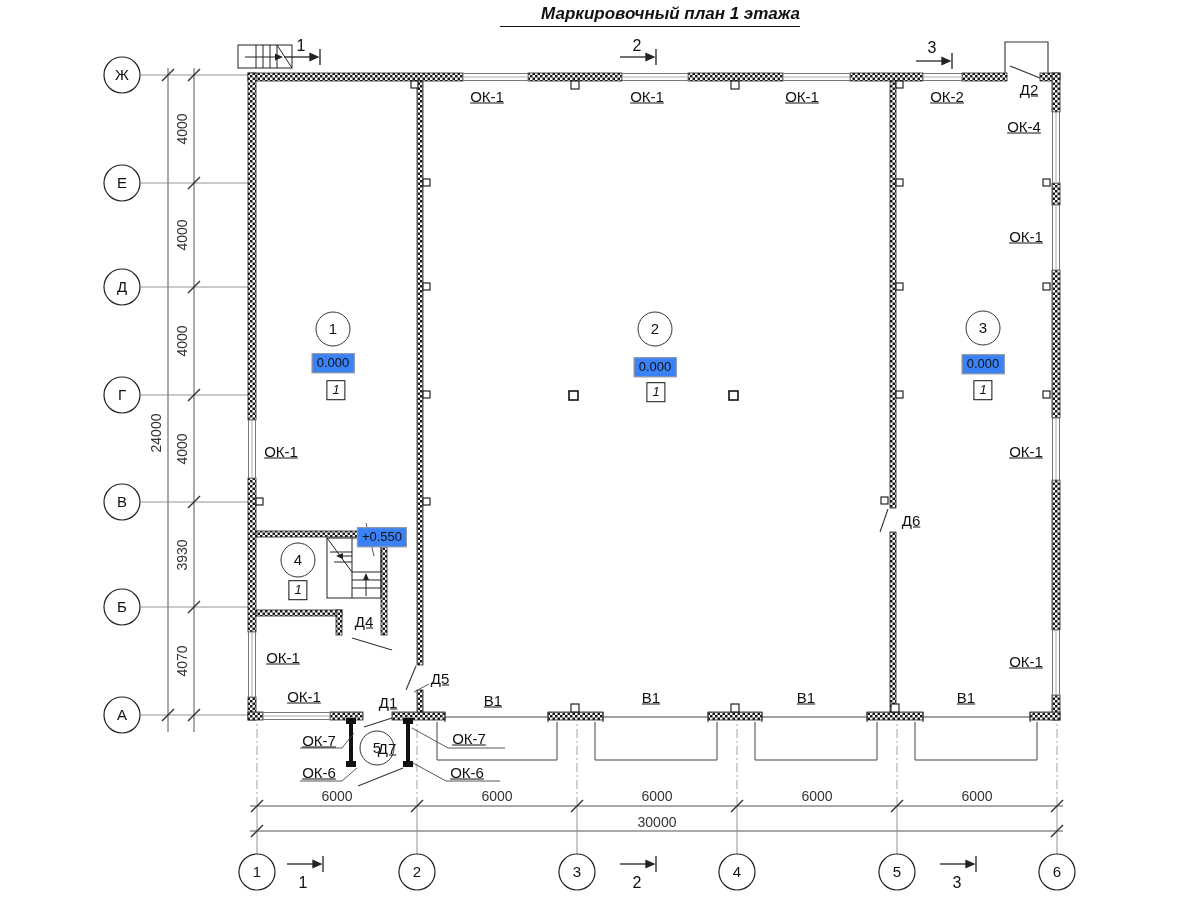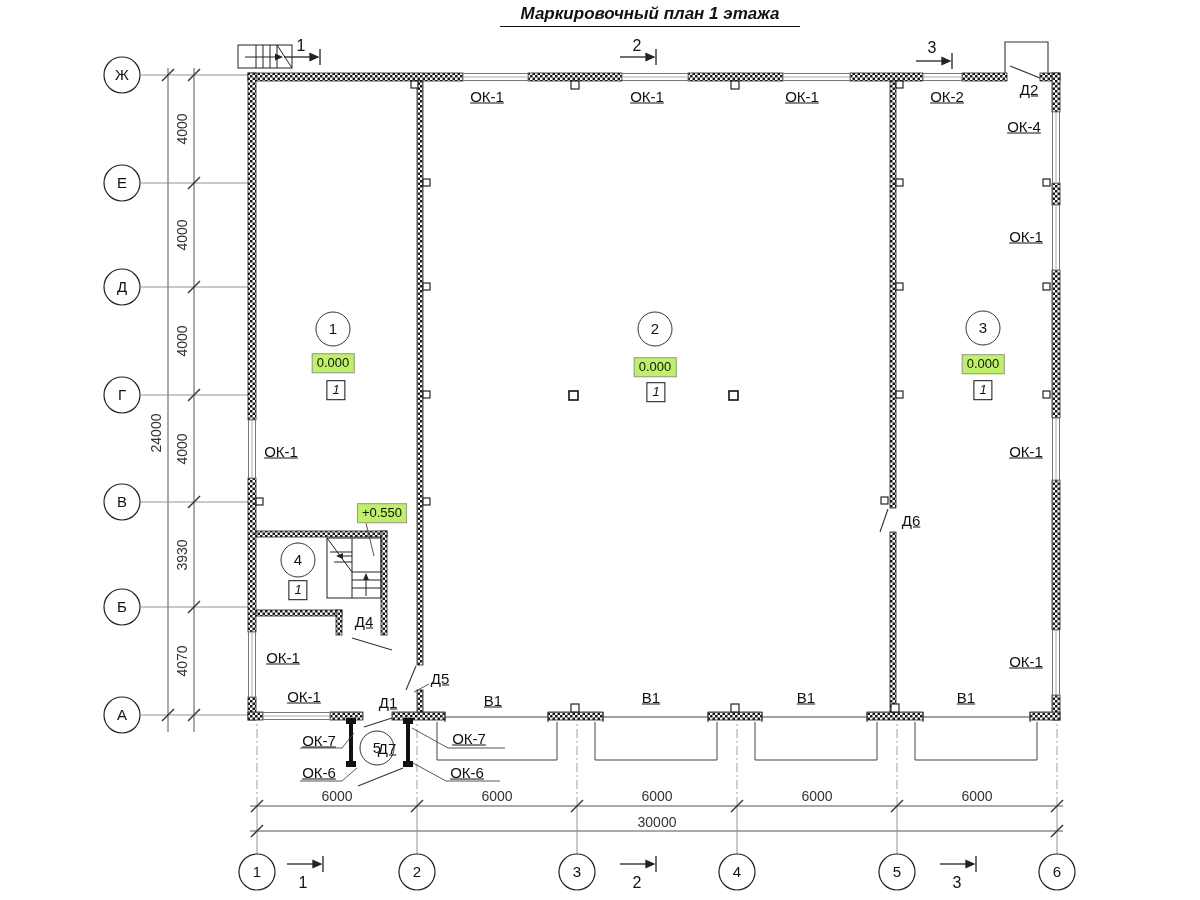--- a/index.html
+++ b/index.html
@@ -5,24 +5,24 @@
   html,body{margin:0;padding:0;background:#fff;}
   #stage{position:relative;width:1200px;height:900px;background:#fff;overflow:hidden;
          font-family:"Liberation Sans",sans-serif;color:#111;}
   svg{position:absolute;left:0;top:0;}
   .lbl{position:absolute;transform:translate(-50%,-50%);font-size:15px;line-height:1;
        white-space:nowrap;color:#111;text-decoration:underline;}
   .dimtxt{font-size:14px;fill:#333;font-family:"Liberation Sans",sans-serif;}
   .axtxt{font-size:15px;fill:#111;font-family:"Liberation Sans",sans-serif;}
   .sectxt{font-size:16px;fill:#111;font-family:"Liberation Sans",sans-serif;}
   .roomtxt{font-size:15px;fill:#111;font-family:"Liberation Sans",sans-serif;}
-  .title{position:absolute;left:500px;top:4px;width:300px;text-align:center;
+  .title{position:absolute;left:500px;top:4px;width:300px;text-align:right;
          font-size:17px;font-style:italic;font-weight:bold;
          border-bottom:1.6px solid #111;padding-bottom:2px;}
-  .box{position:absolute;transform:translate(-50%,-50%);border:1px solid #999;background:#bef264;
+  .box{position:absolute;transform:translate(-50%,-50%);border:1px solid #999;background:#3b82f6;
        font-size:13px;padding:1px 4px;line-height:1.2;}
   .finbox{position:absolute;transform:translate(-50%,-50%);border:1.3px solid #111;background:#fff;
        font-size:13px;font-style:italic;padding:1px 5px;line-height:1.2;}
 </style>
 </head>
 <body>
 
 <div id="stage">
 
 <svg width="1200" height="900" viewBox="0 0 1200 900">
@@ -398,19 +398,19 @@
   <span class="lbl" style="left:806px;top:697px">В1</span>
   <span class="lbl" style="left:966px;top:697px">В1</span>
   <span class="lbl" style="left:319px;top:740px">ОК-7</span>
   <span class="lbl" style="left:469px;top:738px">ОК-7</span>
   <span class="lbl" style="left:319px;top:772px">ОК-6</span>
   <span class="lbl" style="left:467px;top:772px">ОК-6</span>
 
   <div class="box" style="left:333px;top:363px">0.000</div>
   <div class="box" style="left:655px;top:367px">0.000</div>
   <div class="box" style="left:983px;top:364px">0.000</div>
-  <div class="box" style="left:382px;top:513px">+0.550</div>
+  <div class="box" style="left:382px;top:537px">+0.550</div>
   <div class="finbox" style="left:336px;top:390px">1</div>
   <div class="finbox" style="left:656px;top:392px">1</div>
   <div class="finbox" style="left:983px;top:390px">1</div>
   <div class="finbox" style="left:298px;top:590px">1</div>
 
 </div>
 
 </body></html>

